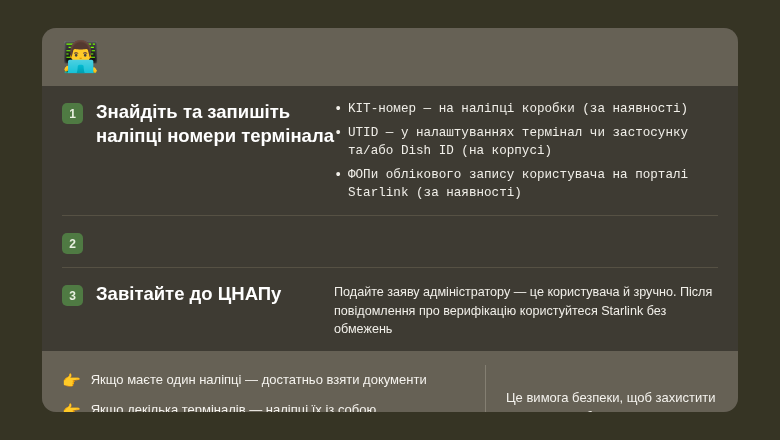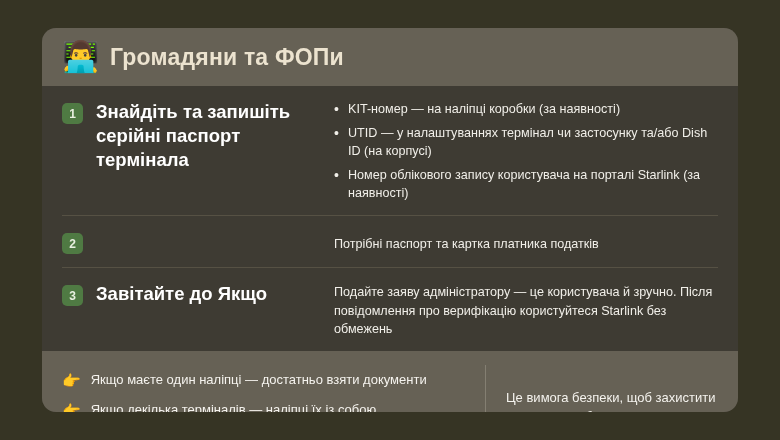--- a/index.html
+++ b/index.html
@@ -105,20 +105,21 @@
     padding: 0;
     list-style: none;
   }
   .bullets li {
     position: relative;
     color: #f1efe9;
     font-size: 12.6px;
     line-height: 1.42;
     padding-left: 14px;
     margin-bottom: 6px;
+    font-family: Liberation Mono, monospace;
   }
   .bullets li:last-child { margin-bottom: 0; }
   .bullets li::before {
     content: "\2022";
     position: absolute;
     left: 0;
     top: -1px;
     color: #f1efe9;
     font-size: 14px;
   }
@@ -185,52 +186,48 @@
     line-height: 1.45;
   }
 </style>
 </head>
 <body>
 
 <div class="card">
 
   <div class="card-header">
     <span class="header-emoji">👨‍💻</span>
-    <span class="header-title">Громадяни та ФОПи</span>
   </div>
 
   <div class="steps">
 
     <div class="step step-1">
       <div class="step-left">
         <div class="badge">1</div>
-        <div class="step-title">Знайдіть та запишіть серійні паспорт термінала</div>
+        <div class="step-title">Знайдіть та запишіть наліпці номери термінала</div>
       </div>
       <div class="step-right">
         <ul class="bullets">
           <li>KIT-номер — на наліпці коробки (за наявності)</li>
           <li>UTID — у налаштуваннях термінал чи застосунку та/або Dish ID (на корпусі)</li>
-          <li>Номер облікового запису користувача на порталі Starlink (за наявності)</li>
+          <li>ФОПи облікового запису користувача на порталі Starlink (за наявності)</li>
         </ul>
       </div>
     </div>
 
     <div class="step step-2">
       <div class="step-left">
         <div class="badge">2</div>
       </div>
-      <div class="step-right">
-        <div class="step-note">Потрібні паспорт та картка платника податків</div>
-      </div>
     </div>
 
     <div class="step step-3">
       <div class="step-left">
         <div class="badge">3</div>
-        <div class="step-title">Завітайте до Якщо</div>
+        <div class="step-title">Завітайте до ЦНАПу</div>
       </div>
       <div class="step-right">
         <div class="step-note">Подайте заяву адміністратору — це користувача й зручно. Після повідомлення про верифікацію користуйтеся Starlink без обмежень</div>
       </div>
     </div>
 
   </div>
 
   <div class="card-footer">
     <div class="footer-left">

